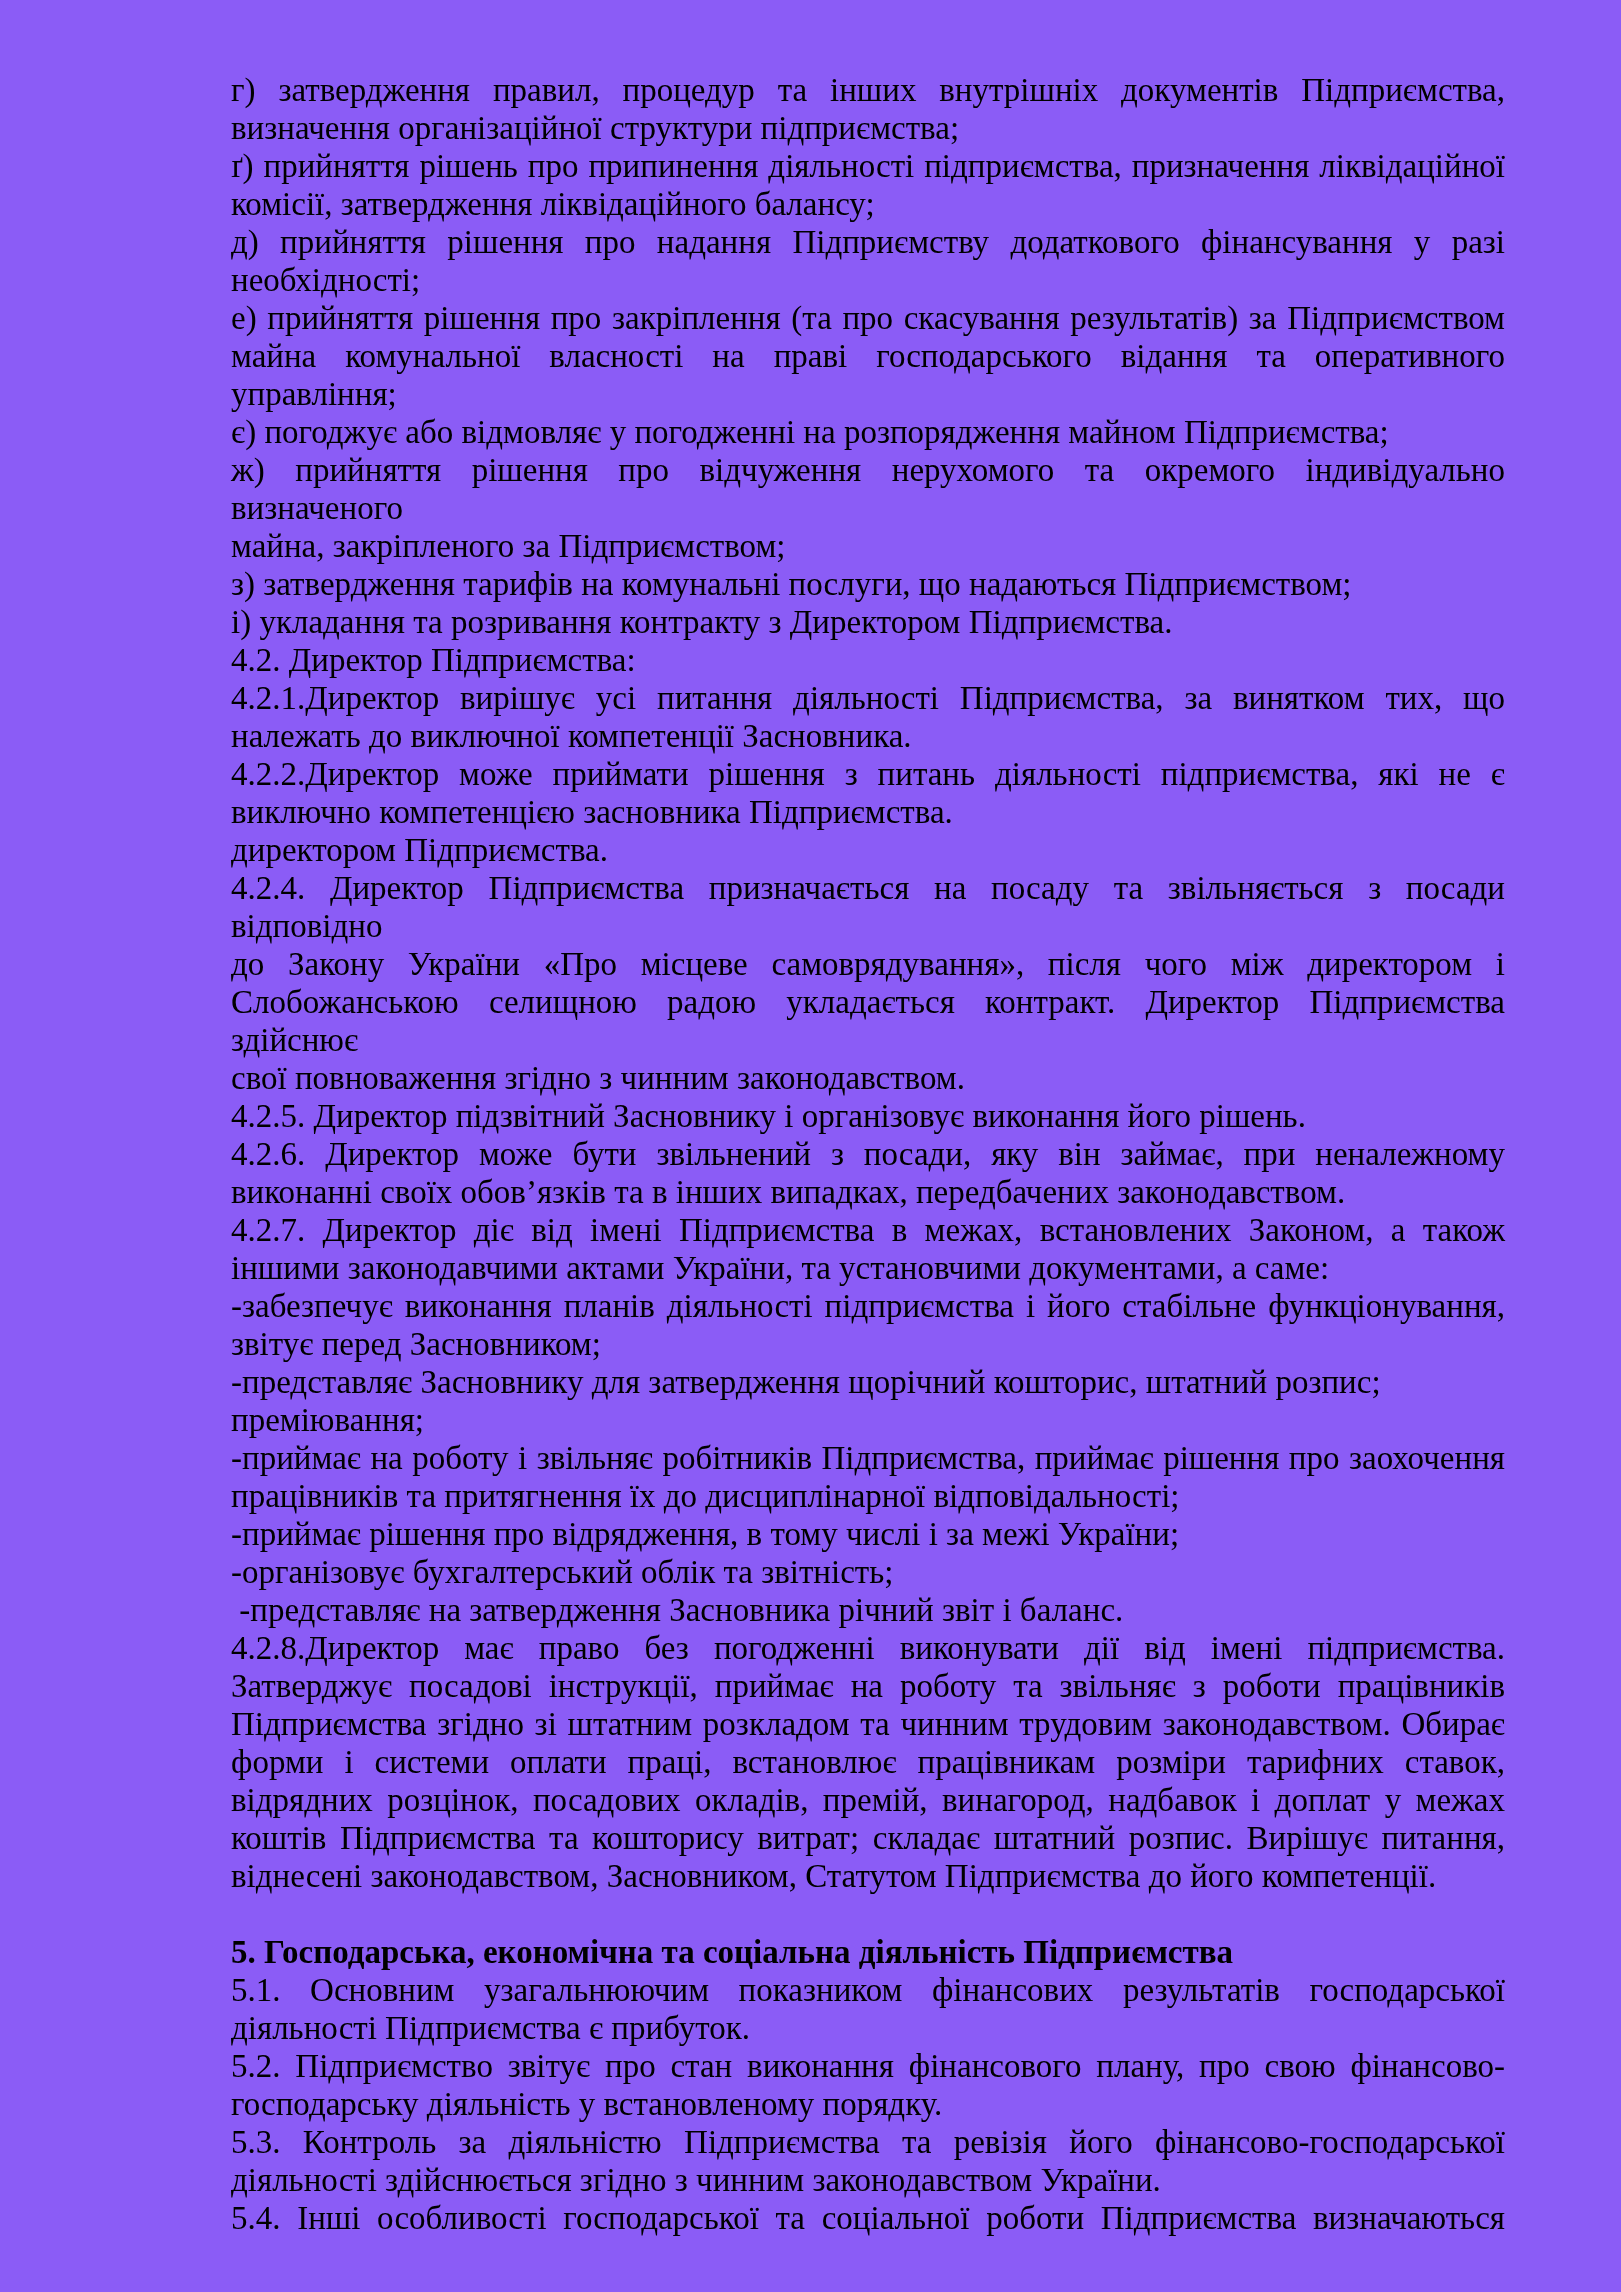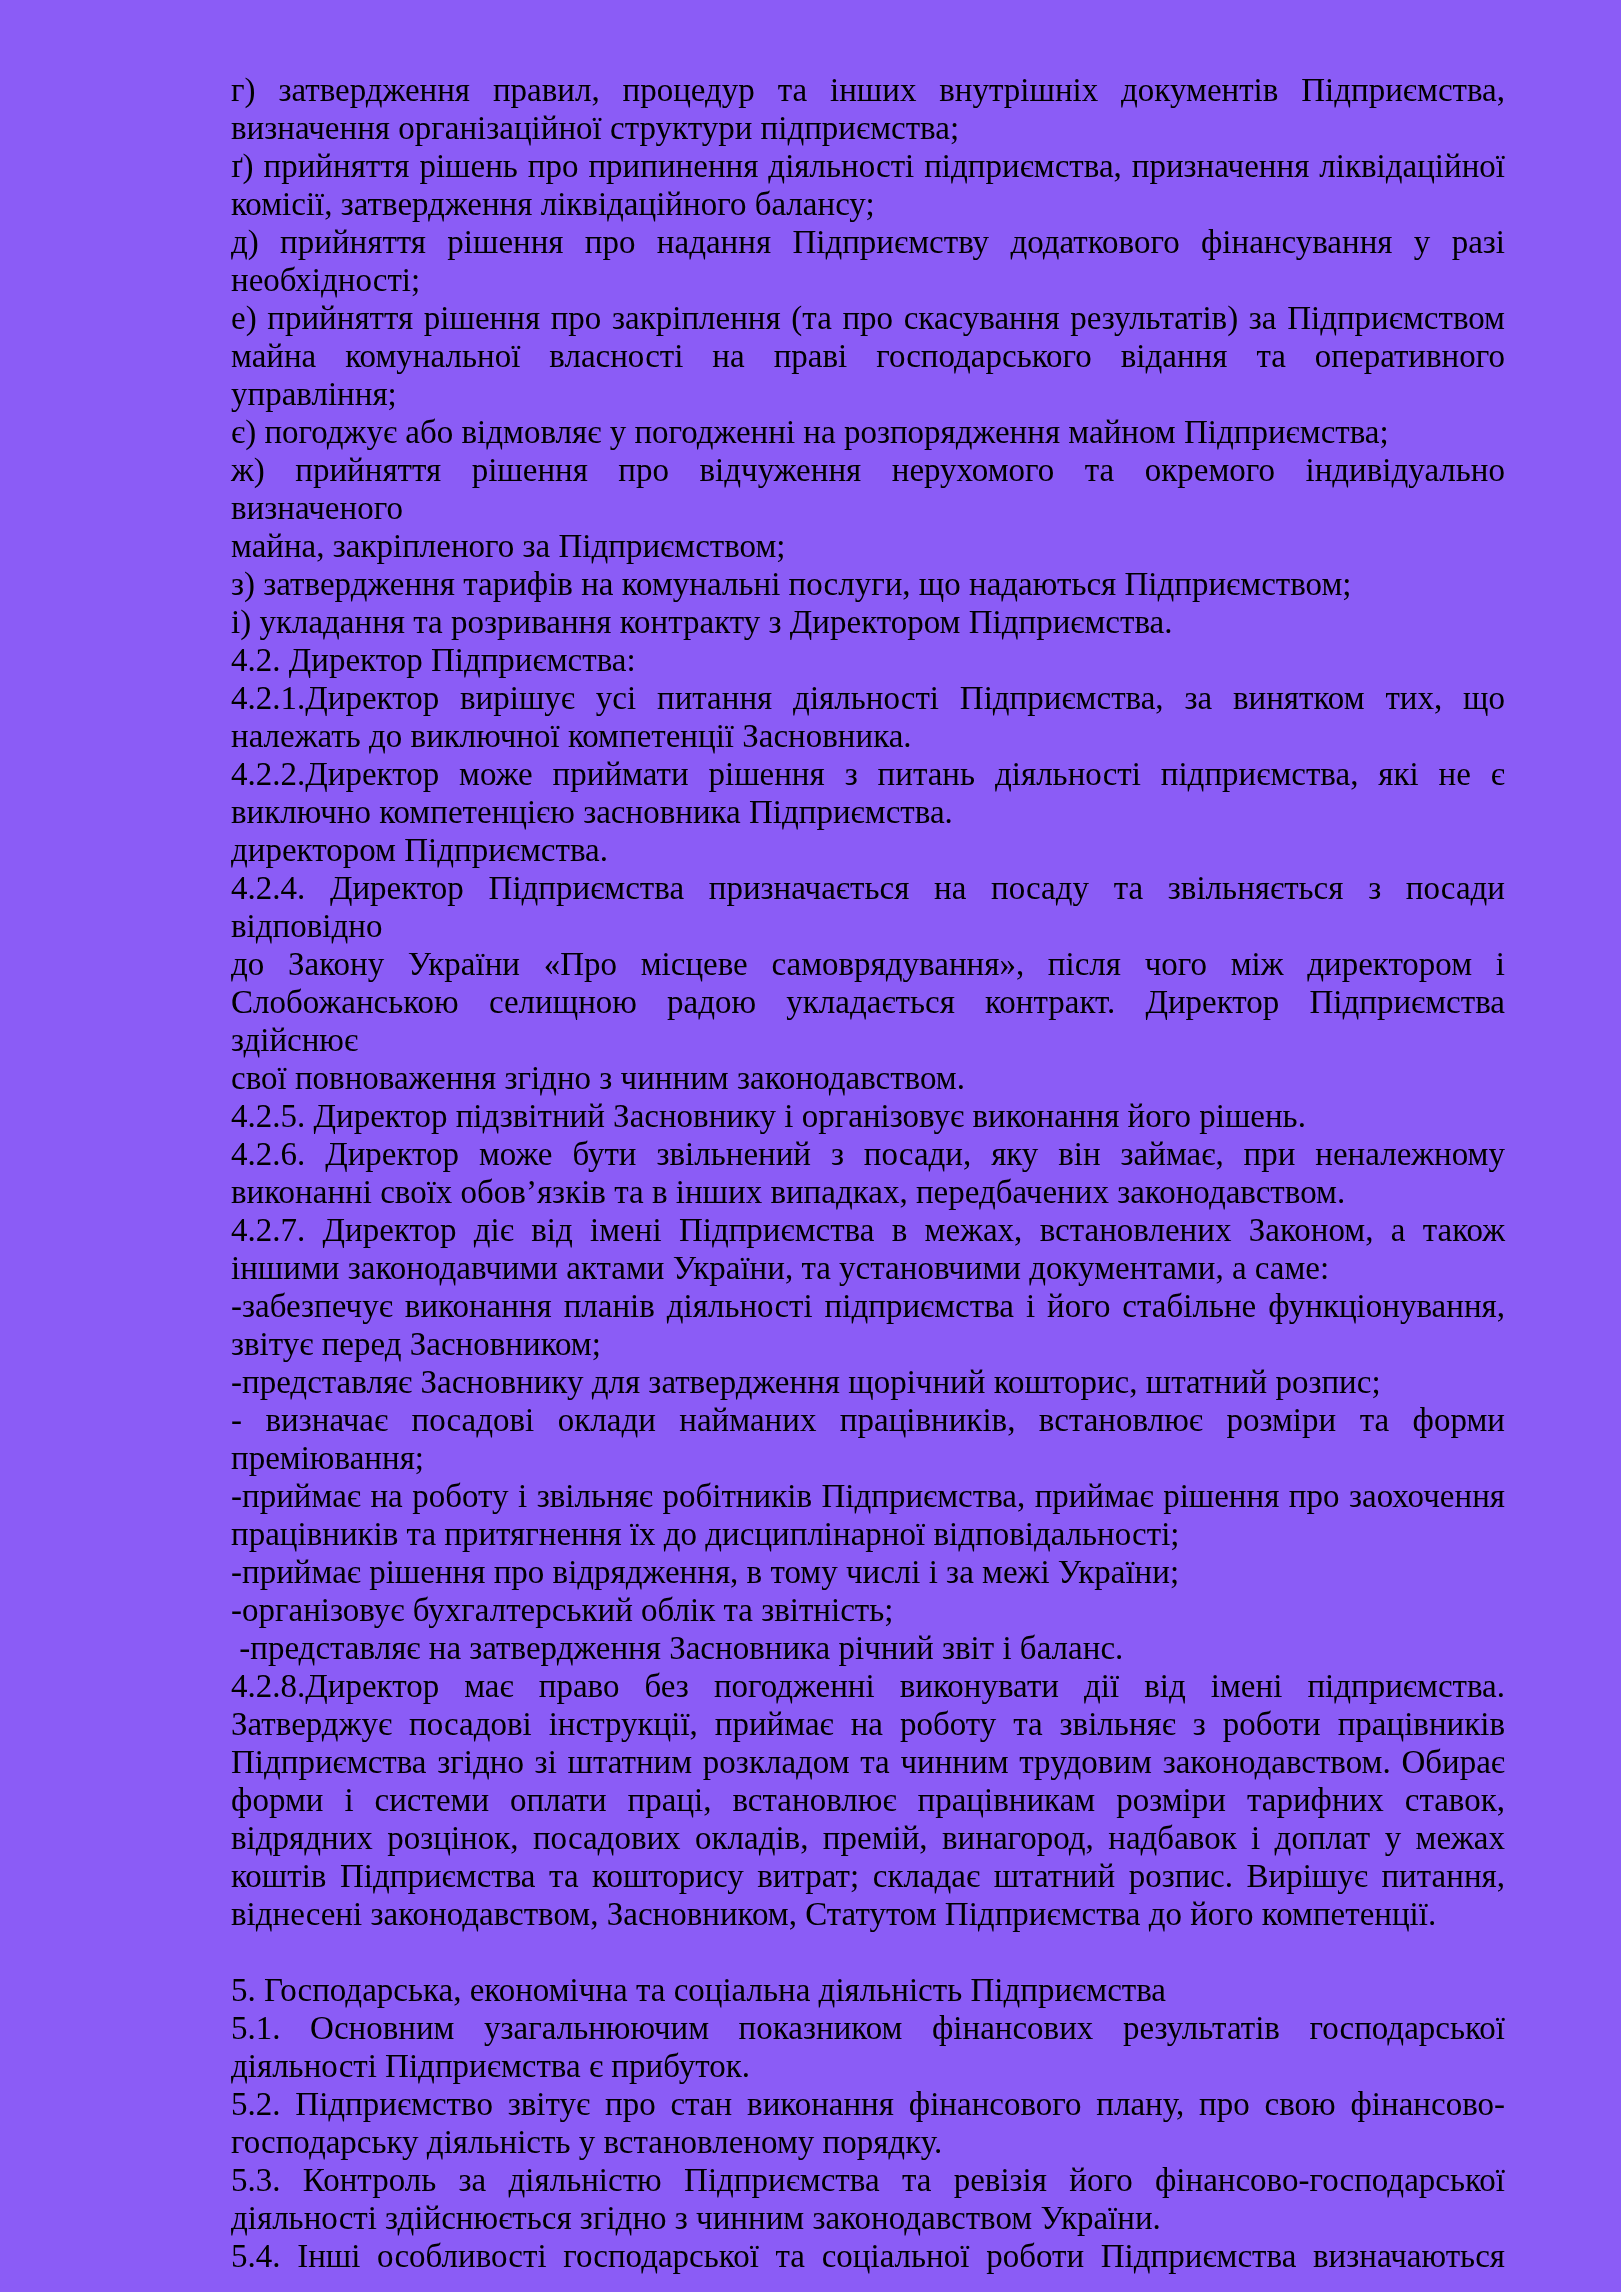--- a/index.html
+++ b/index.html
@@ -25,21 +25,21 @@
   .line {
     min-height: 38px;
     white-space: normal;
     text-align: left;
   }
   .line.j {
     text-align: justify;
     text-align-last: justify;
   }
   .line.b {
-    font-weight: normal;
+    font-weight: bold;
   }
 </style>
 </head>
 <body>
 
 <div class="page">
   <div class="doc-body">
       <div class="line j">г) затвердження правил, процедур та інших  внутрішніх документів Підприємства,</div>
       <div class="line">визначення організаційної структури підприємства;</div>
       <div class="line j">ґ) прийняття рішень про припинення діяльності підприємства, призначення ліквідаційної</div>
@@ -65,21 +65,20 @@
       <div class="line j">Слобожанською селищною радою укладається контракт. Директор Підприємства здійснює</div>
       <div class="line">свої повноваження згідно з чинним законодавством.</div>
       <div class="line">4.2.5. Директор підзвітний Засновнику і організовує виконання його рішень.</div>
       <div class="line j">4.2.6. Директор може бути звільнений з посади, яку він займає, при неналежному</div>
       <div class="line">виконанні своїх обов’язків та в інших випадках, передбачених законодавством.</div>
       <div class="line j">4.2.7. Директор діє від імені Підприємства в межах, встановлених Законом, а також</div>
       <div class="line">іншими законодавчими актами України, та установчими документами, а саме:</div>
       <div class="line j">-забезпечує виконання планів діяльності підприємства і його стабільне функціонування,</div>
       <div class="line">звітує перед Засновником;</div>
       <div class="line">-представляє Засновнику для затвердження щорічний кошторис, штатний розпис;</div>
-      <div class="line j">- визначає посадові оклади найманих працівників, встановлює розміри та форми</div>
       <div class="line">преміювання;</div>
       <div class="line j">-приймає на роботу і звільняє робітників Підприємства, приймає рішення про заохочення</div>
       <div class="line">працівників та притягнення їх до дисциплінарної відповідальності;</div>
       <div class="line">-приймає рішення про відрядження, в тому числі і за межі України;</div>
       <div class="line">-організовує бухгалтерський облік та звітність;</div>
       <div class="line">&nbsp;-представляє на затвердження Засновника річний звіт і баланс.</div>
       <div class="line j">4.2.8.Директор має право без погодженні виконувати дії від імені підприємства.</div>
       <div class="line j">Затверджує посадові інструкції, приймає на роботу та звільняє з роботи працівників</div>
       <div class="line j">Підприємства згідно зі штатним розкладом та чинним трудовим законодавством. Обирає</div>
       <div class="line j">форми і системи оплати праці, встановлює працівникам розміри тарифних ставок,</div>

